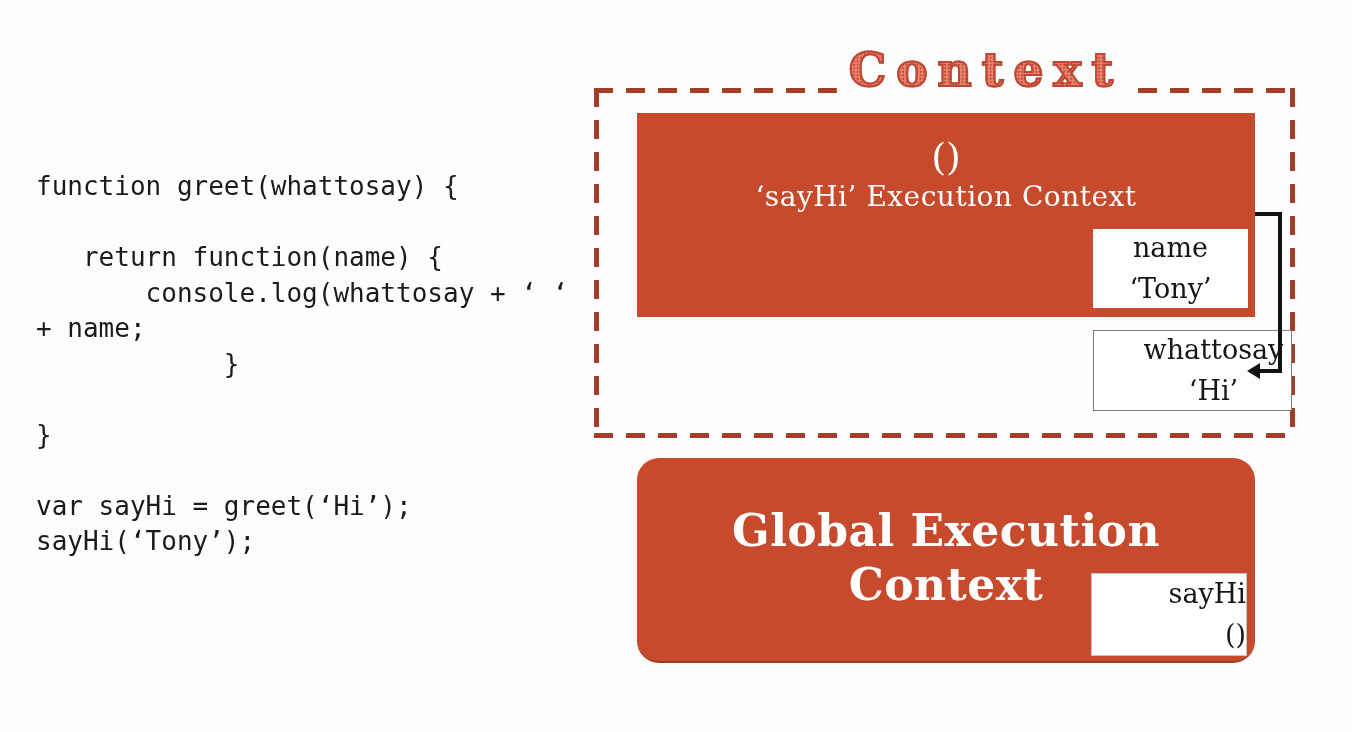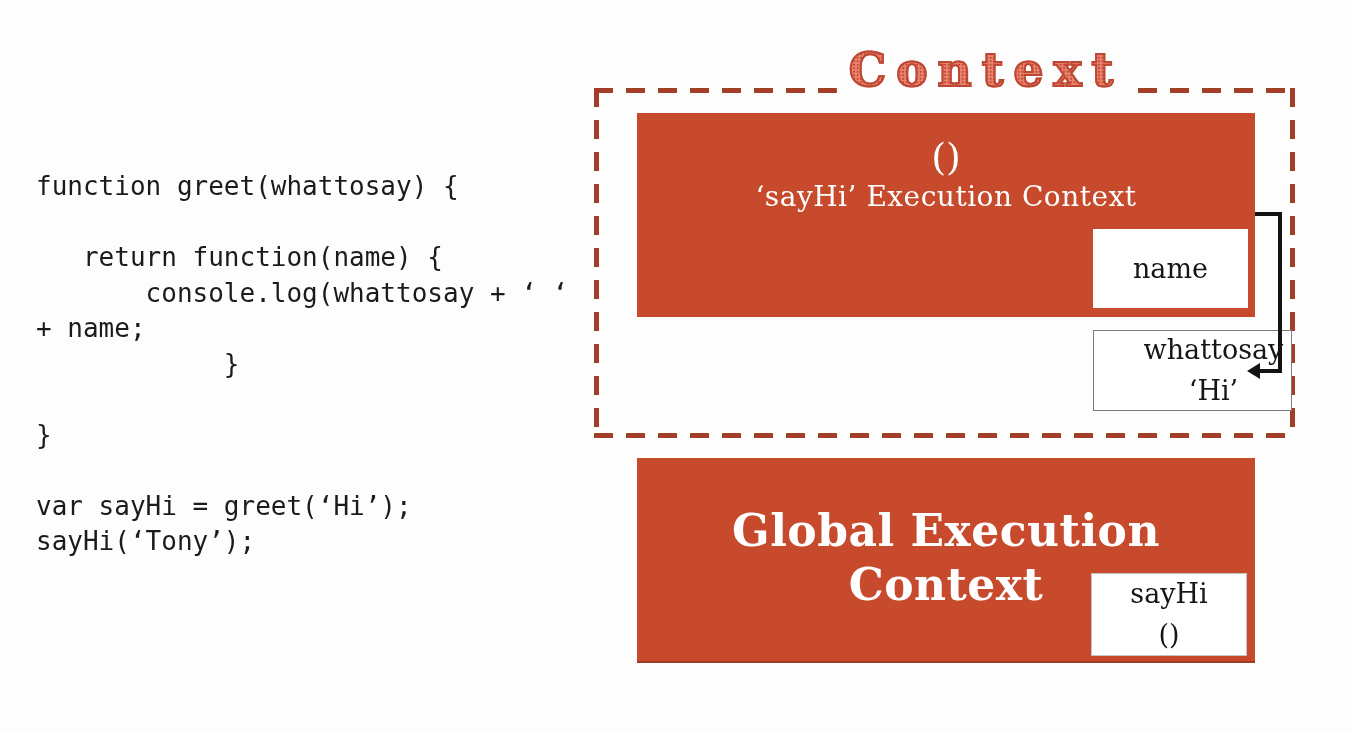--- a/index.html
+++ b/index.html
@@ -45,21 +45,21 @@
       background-clip:text;
       color:transparent;
     }
   }
   
   .context-box{
     position:absolute;background:var(--box-fill);
     color:#ffffff;text-align:center;
   }
   .sayhi-box{left:637px;top:113px;width:618px;height:204px;}
-  .global-box{left:637px;top:458px;width:618px;height:203px;border-bottom:2px solid #a03c22;}
+  .global-box{left:637px;top:458px;width:618px;height:203px;border-bottom:2px solid #a03c22;border-radius:22px;}
   .invocation-symbol{
     display:block;margin-top:22px;
     font-size:38px;line-height:44px;font-weight:normal;
   }
   .sayhi-label{
     display:block;
     font-size:28px;line-height:36px;font-weight:normal;letter-spacing:0.5px;
   }
   .global-label{
     display:block;margin-top:46px;
@@ -67,21 +67,21 @@
   }
   
   .var-box{
     background:#ffffff;color:#161616;text-align:center;
     display:flex;flex-direction:column;justify-content:center;
     font-size:27px;line-height:32px;gap:9px;
   }
   .var-box .vname,.var-box .vval{display:block;}
   .name-box{position:absolute;right:7px;bottom:9px;width:155px;height:79px;}
   .whattosay-box{position:absolute;left:1093px;top:330px;width:155px;height:79px;border:1px solid #7d7d7d;padding-left:42px;}
-  .sayhi-var-box{position:absolute;right:8px;bottom:5px;width:154px;height:81px;border:1px solid #c4c4c4;}
+  .sayhi-var-box{position:absolute;right:8px;bottom:5px;width:154px;height:81px;border:1px solid #c4c4c4;align-items:flex-end;}
   
   .arrow-seg{position:absolute;background:var(--arrow,#131313);}
   .arrow-top-h{left:1255px;top:212px;width:27px;height:4px;}
   .arrow-v{left:1278px;top:212px;width:4px;height:161px;}
   .arrow-bottom-h{left:1258px;top:369px;width:24px;height:4px;}
   .arrow-head{
     position:absolute;left:1247px;top:363px;width:0;height:0;
     border-top:8px solid transparent;border-bottom:8px solid transparent;
     border-right:13px solid var(--arrow,#131313);
   }
@@ -108,20 +108,21 @@
 
 <div class="closure-title-wrap">
   <span class="closure-title">Context</span>
 </div>
 
 <div class="context-box sayhi-box">
   <span class="invocation-symbol">()</span>
   <span class="sayhi-label">‘sayHi’ Execution Context</span>
   <div class="var-box name-box">
     <span class="vname">name</span>
+    <span class="vval">‘Tony’</span>
   </div>
 </div>
 
 <div class="var-box whattosay-box">
   <span class="vname">whattosay</span>
   <span class="vval">‘Hi’</span>
 </div>
 
 <div class="arrow-seg arrow-top-h"></div>
 <div class="arrow-seg arrow-v"></div>

